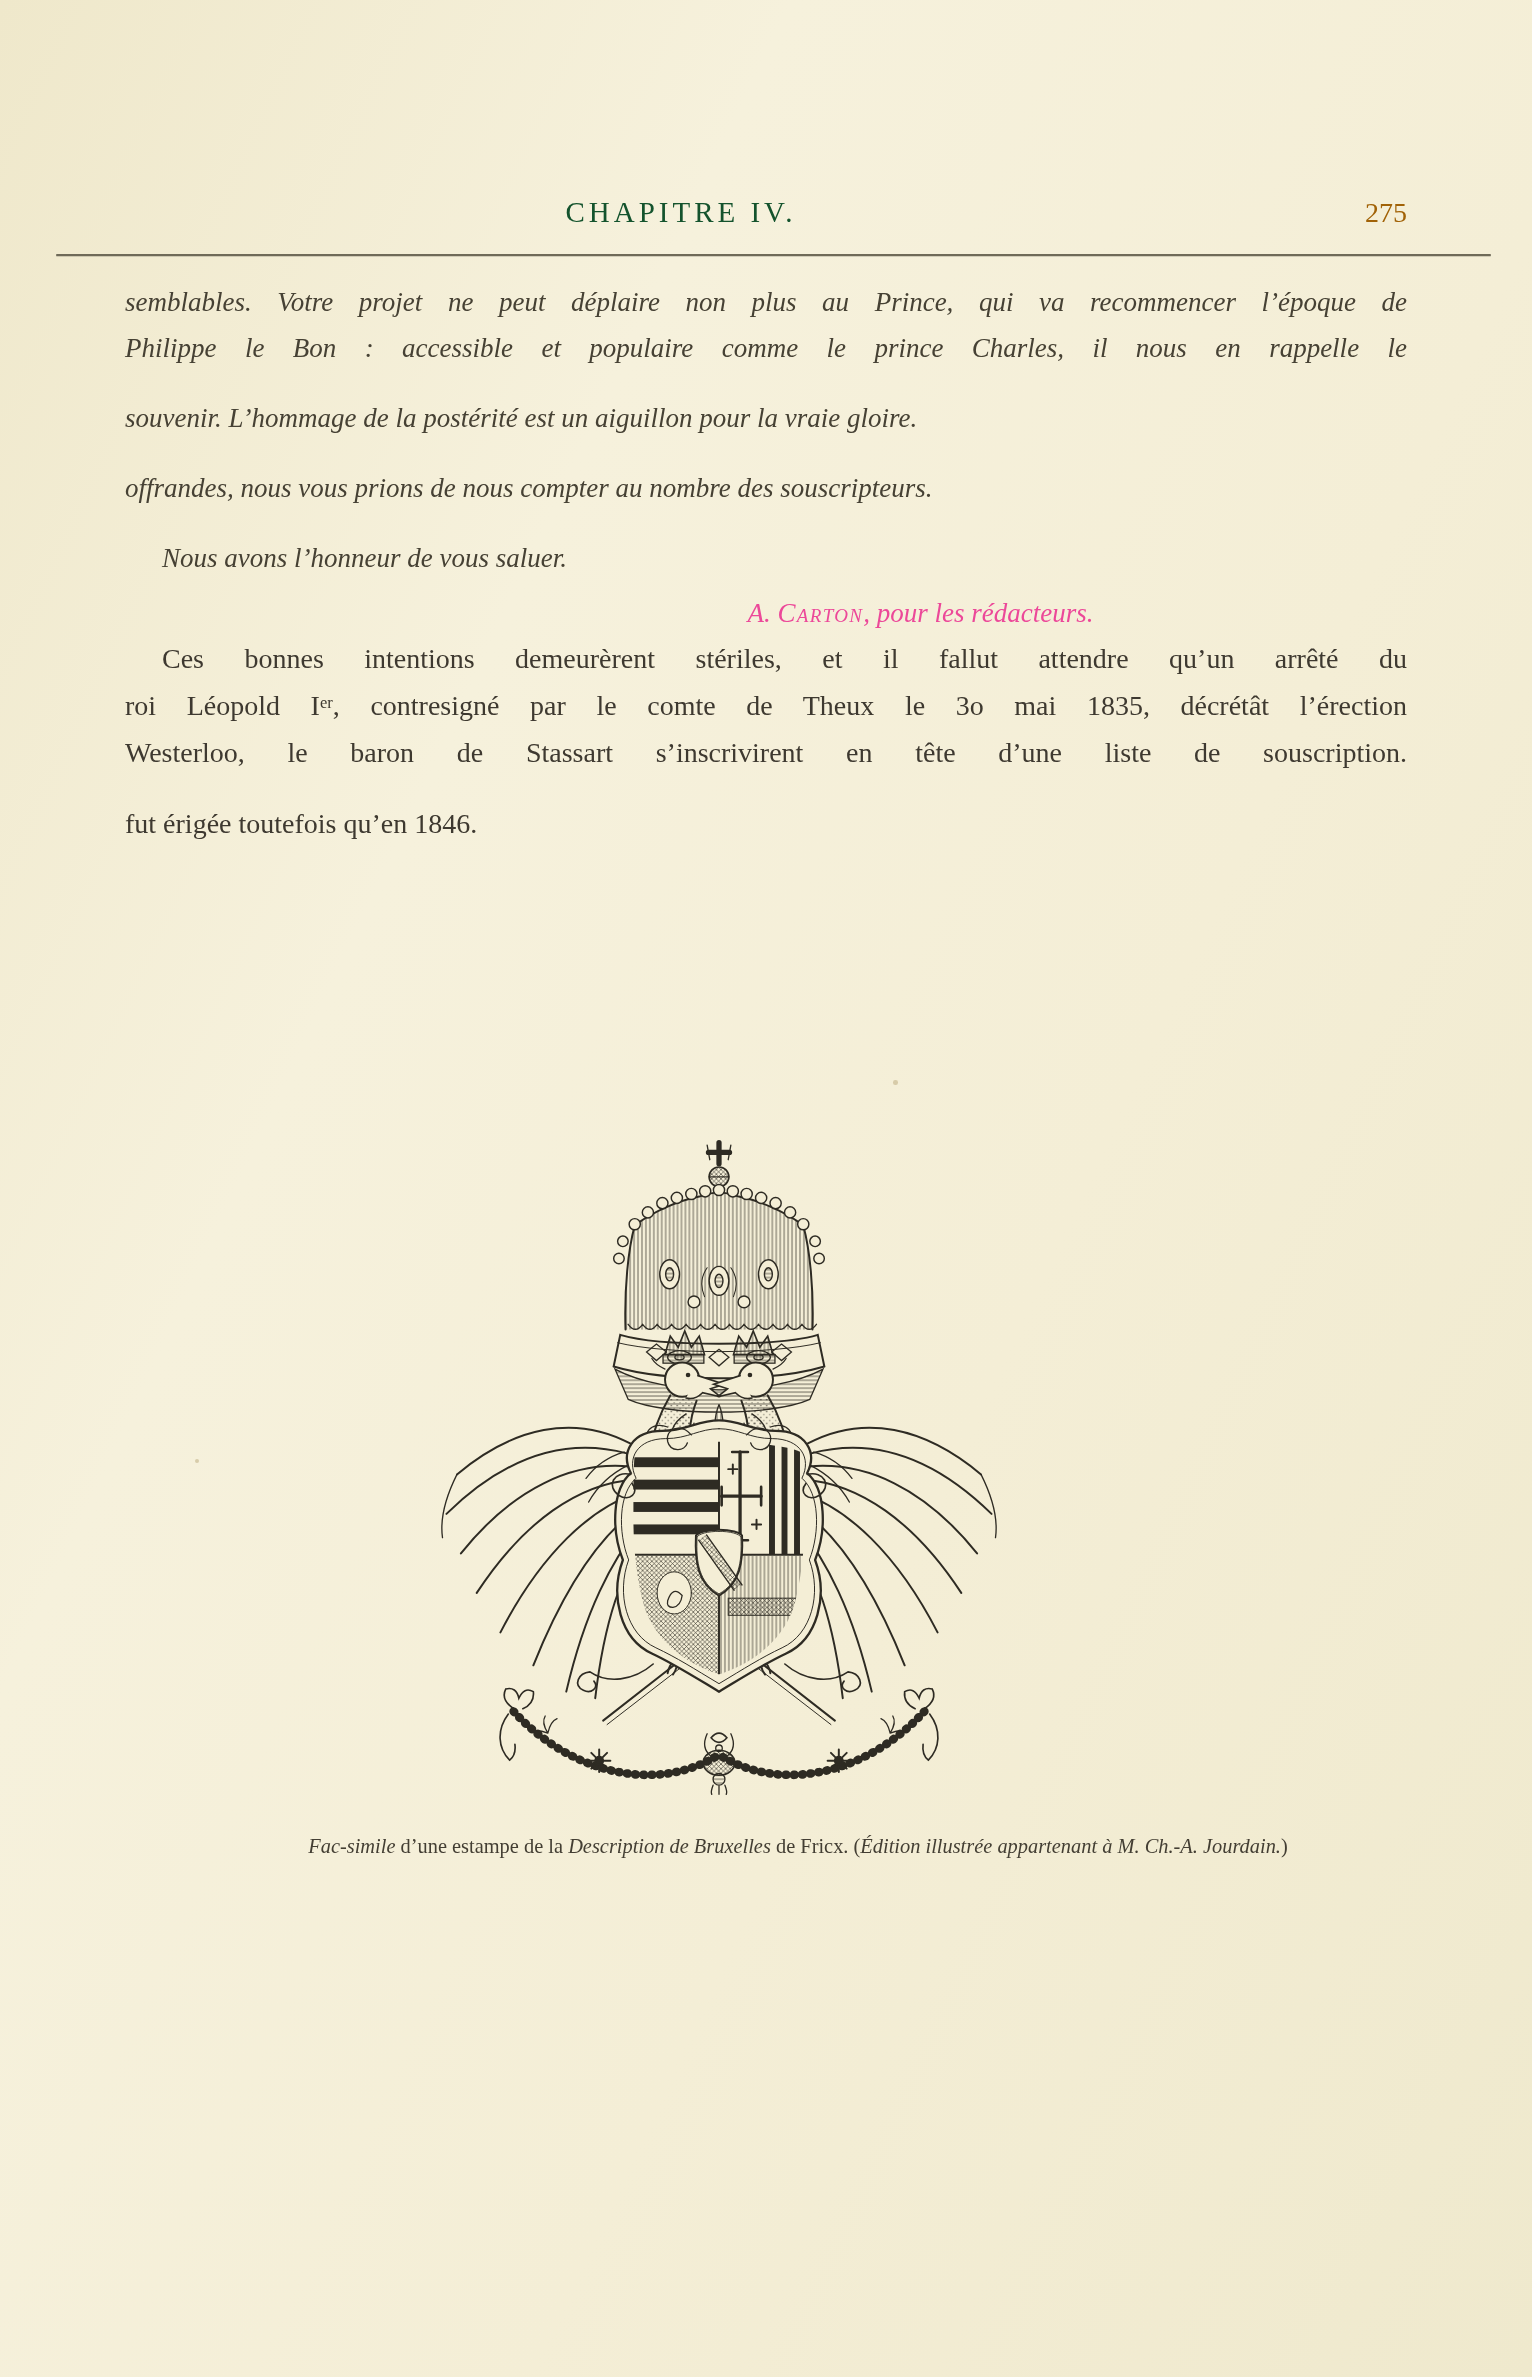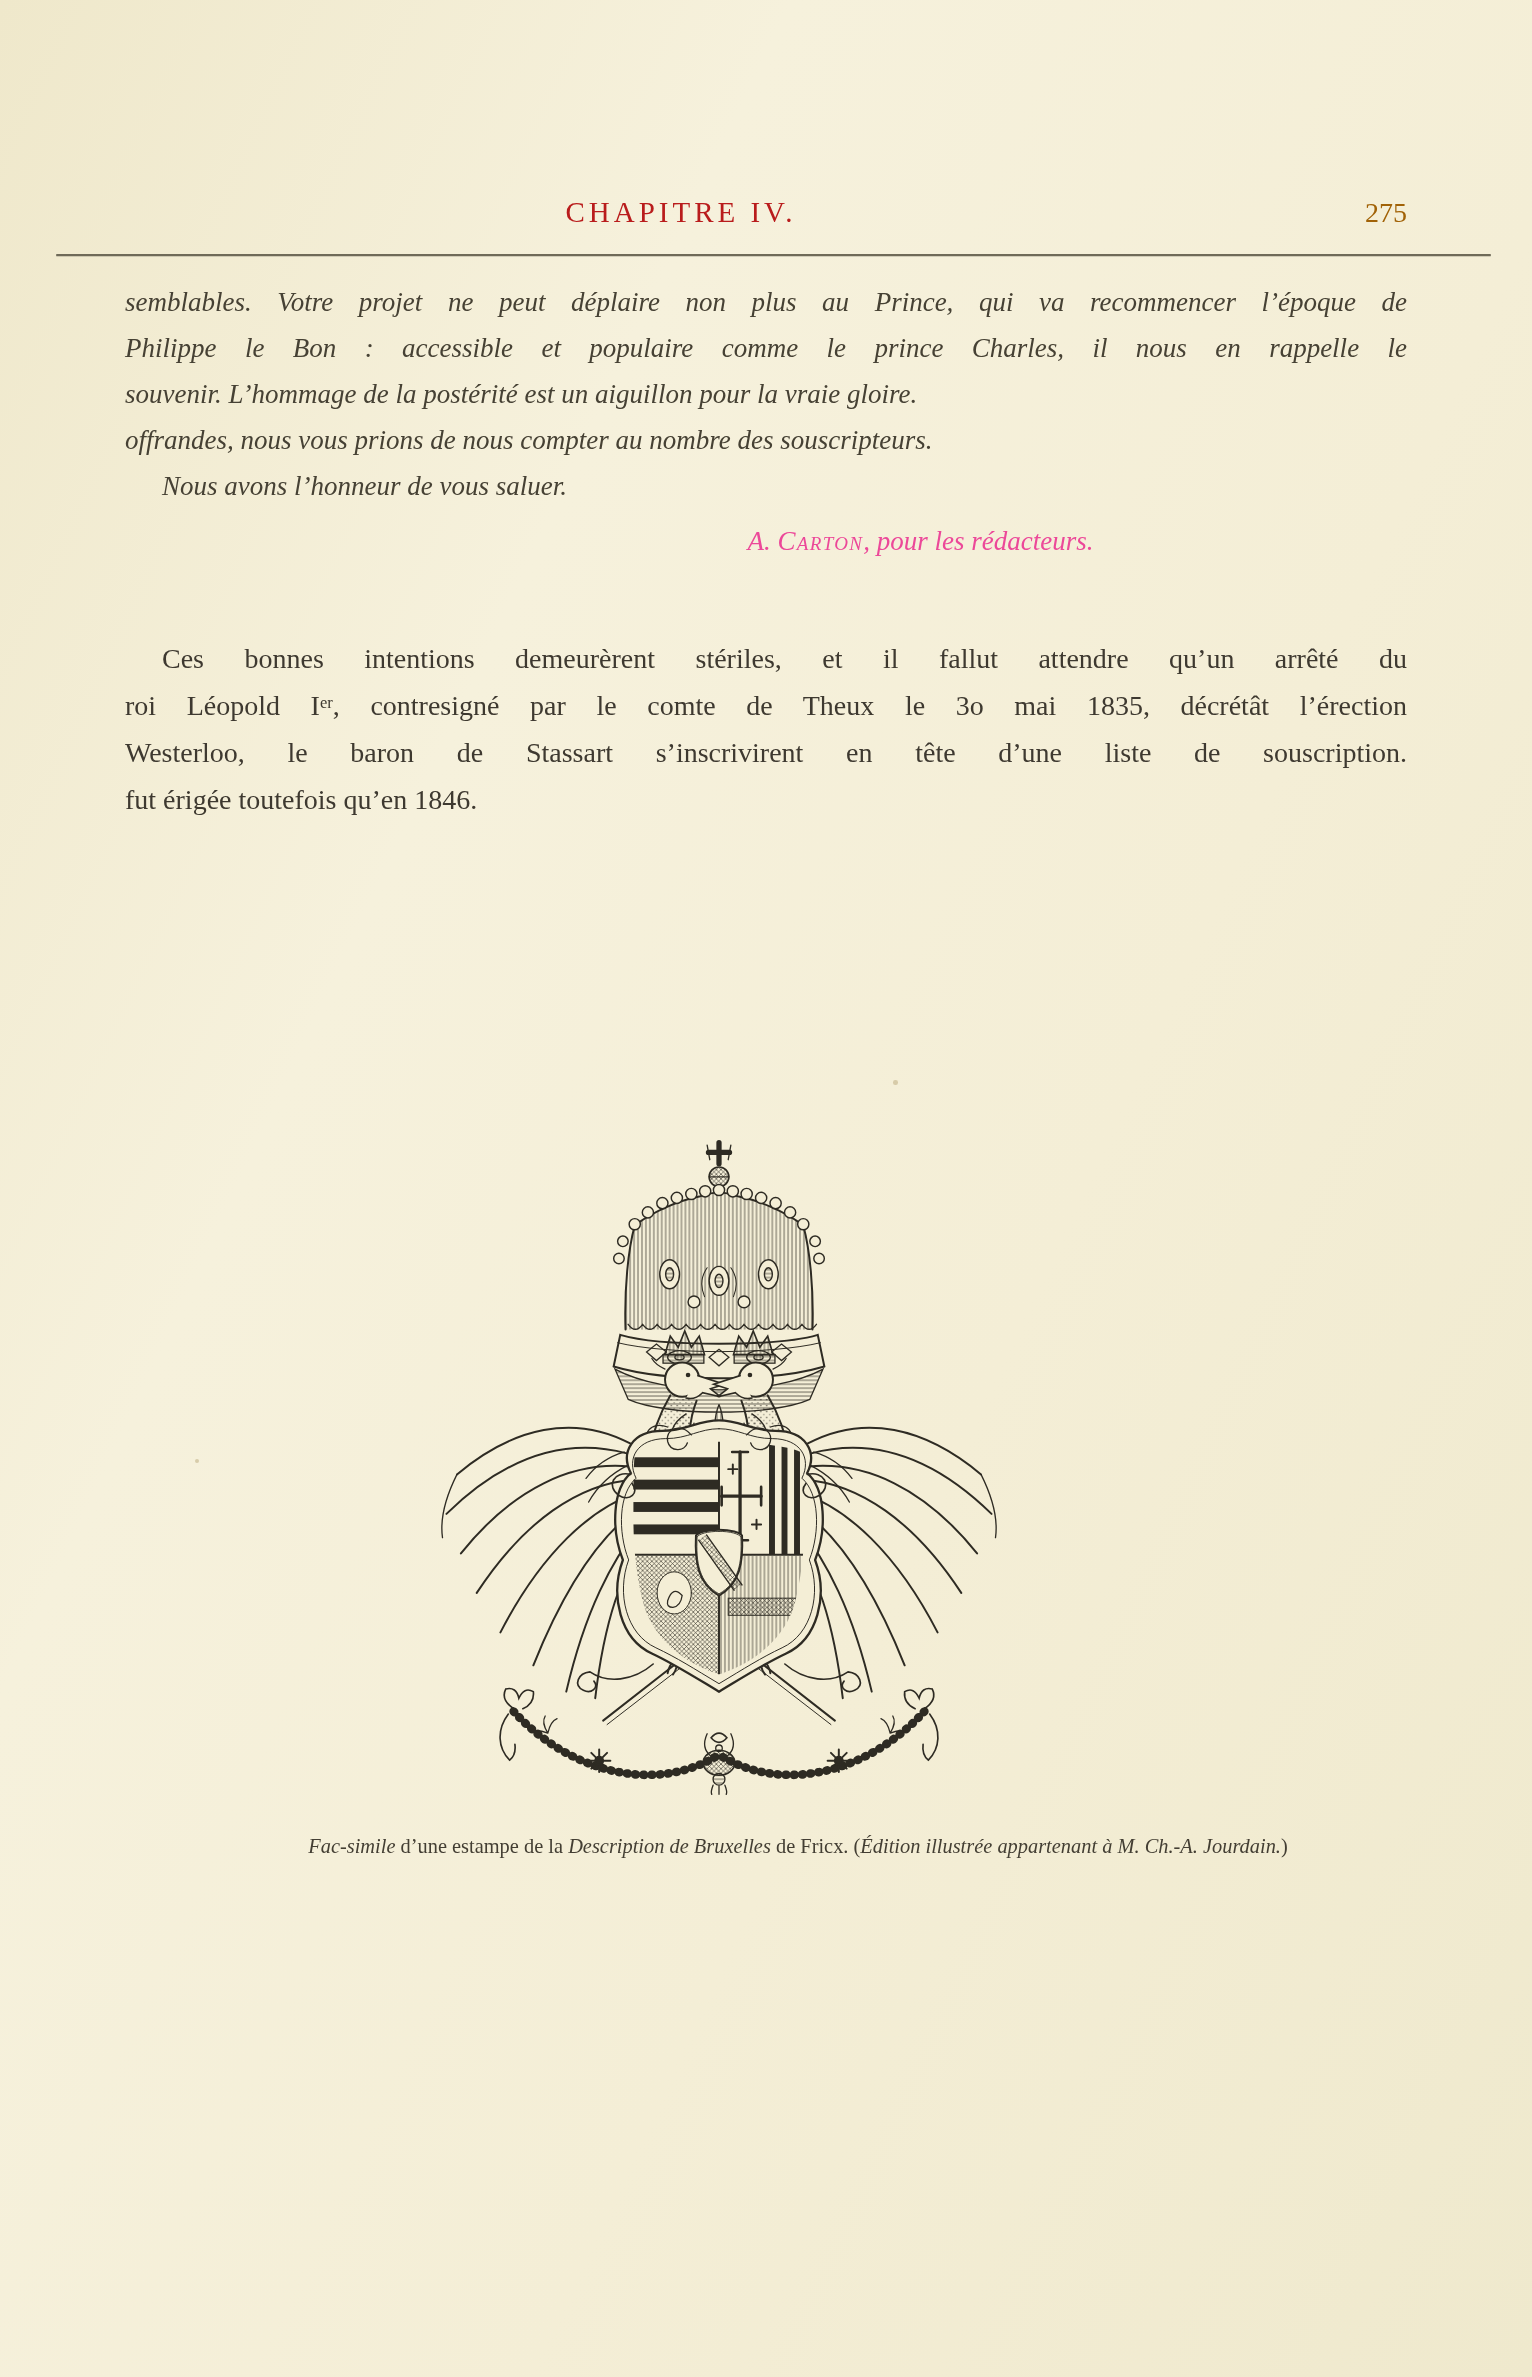--- a/index.html
+++ b/index.html
@@ -3,30 +3,30 @@
 <meta charset="utf-8">
 <style>
   html,body{margin:0;padding:0;}
   body{
     width:1532px;height:2377px;position:relative;overflow:hidden;
     background:linear-gradient(115deg,#efe8cb 0%,#f6f1dc 30%,#f4eed6 62%,#efe9cd 100%);
     font-family:"Liberation Serif",serif;color:#3f3a30;
   }
   .chapter{
     position:absolute;top:196px;left:681px;transform:translateX(-50%);
-    font-size:29px;letter-spacing:4px;color:#b91c1c;white-space:nowrap;
+    font-size:29px;letter-spacing:4px;color:#14532d;white-space:nowrap;
   }
   .pagenum{position:absolute;top:197px;right:125px;font-size:28px;color:#a16207;}
   .rule{position:absolute;top:254px;left:56px;width:1435px;height:2px;background:#6f6a58;border-radius:1.3px;box-shadow:0 0.7px 0 rgba(110,105,88,.35);}
   .letter{
     position:absolute;top:279px;left:125px;width:1282px;
     font-style:italic;font-size:27px;line-height:46px;color:#464134;
   }
   .jline{text-align:justify;text-align-last:justify;}
-  .lline{text-align:right;text-align-last:left;}
+  .lline{text-align:right;text-align-last:left;margin-top:24px;}
   .ind{text-indent:37px;}
   .signature{margin-top:9.2px;text-align:center;padding-left:309px;font-size:27px;color:#ec4899;}
   .sc{font-variant:small-caps;letter-spacing:1.3px;}
   .bodytext{
     position:absolute;top:635px;left:125px;width:1282px;
     font-size:28px;line-height:47px;color:#3e3930;
   }
   sup.ord{font-size:16.5px;vertical-align:6.6px;line-height:0;}
   .engraving{position:absolute;top:1136px;left:403px;width:632px;height:661px;}
   .engraving svg{width:100%;height:100%;}

